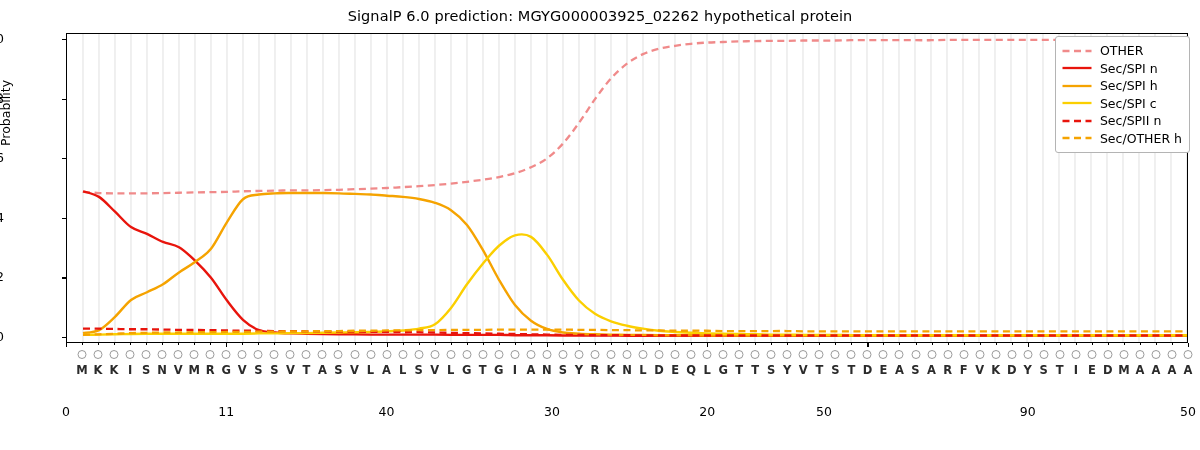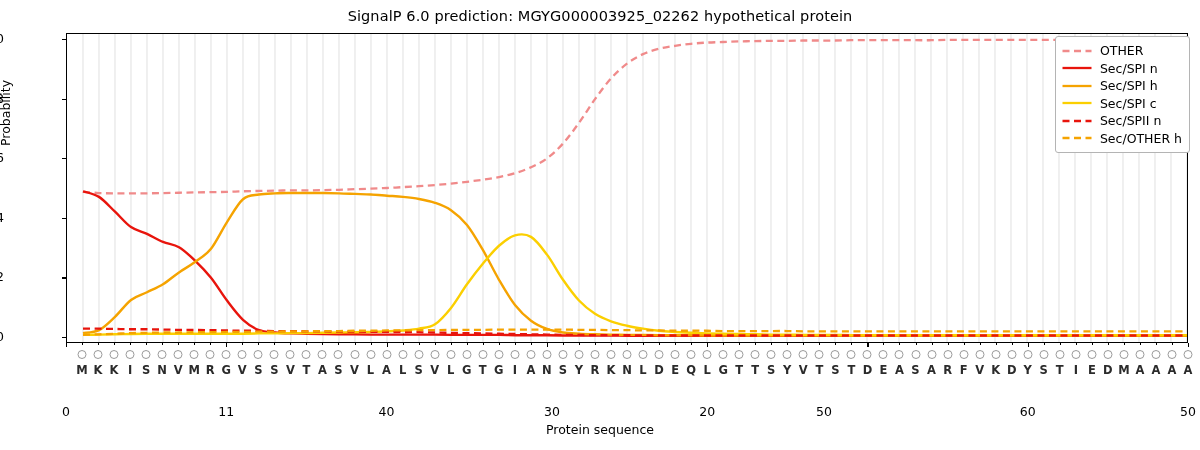--- a/index.html
+++ b/index.html
@@ -169,21 +169,20 @@
   }
 </style>
 </head>
 <body>
 
 <div id="figure">
 
   <div id="chart-title">SignalP 6.0 prediction: MGYG000003925_02262 hypothetical protein</div>
 
   <div id="ylabel">Probability</div>
-  <div id="xlabel">Protein sequence</div>
 
   <div id="plot-area">
     <svg id="plot-svg" viewBox="0 0 1122 310" preserveAspectRatio="none">
       <g id="gridlines">
           <line x1="16.02857142857143" x2="16.02857142857143" y1="0" y2="310" stroke="#ececec" stroke-width="1.6"></line>
           <line x1="32.05714285714286" x2="32.05714285714286" y1="0" y2="310" stroke="#ececec" stroke-width="1.6"></line>
           <line x1="48.08571428571429" x2="48.08571428571429" y1="0" y2="310" stroke="#ececec" stroke-width="1.6"></line>
           <line x1="64.11428571428571" x2="64.11428571428571" y1="0" y2="310" stroke="#ececec" stroke-width="1.6"></line>
           <line x1="80.14285714285714" x2="80.14285714285714" y1="0" y2="310" stroke="#ececec" stroke-width="1.6"></line>
           <line x1="96.17142857142858" x2="96.17142857142858" y1="0" y2="310" stroke="#ececec" stroke-width="1.6"></line>
@@ -281,21 +280,21 @@
       <div class="xtick-label" style="left: 226.286px;">11</div>
       <div class="xtick-mark" style="left: 226.286px;"></div>
       <div class="xtick-label" style="left: 386.571px;">40</div>
       <div class="xtick-mark" style="left: 386.571px;"></div>
       <div class="xtick-label" style="left: 552px;">30</div>
       <div class="xtick-mark" style="left: 546.857px;"></div>
       <div class="xtick-label" style="left: 707.143px;">20</div>
       <div class="xtick-mark" style="left: 707.143px;"></div>
       <div class="xtick-label" style="left: 824px;">50</div>
       <div class="xtick-mark" style="left: 867.429px;"></div>
-      <div class="xtick-label" style="left: 1027.71px;">60</div>
+      <div class="xtick-label" style="left: 1027.71px;">90</div>
       <div class="xtick-mark" style="left: 1027.71px;"></div>
       <div class="xtick-label" style="left: 1188px;">50</div>
       <div class="xtick-mark" style="left: 1188px;"></div>
       <div class="xtick-minor" style="left: 82.0286px;"></div>
       <div class="xtick-minor" style="left: 98.0571px;"></div>
       <div class="xtick-minor" style="left: 114.086px;"></div>
       <div class="xtick-minor" style="left: 130.114px;"></div>
       <div class="xtick-minor" style="left: 146.143px;"></div>
       <div class="xtick-minor" style="left: 162.171px;"></div>
       <div class="xtick-minor" style="left: 178.2px;"></div>

